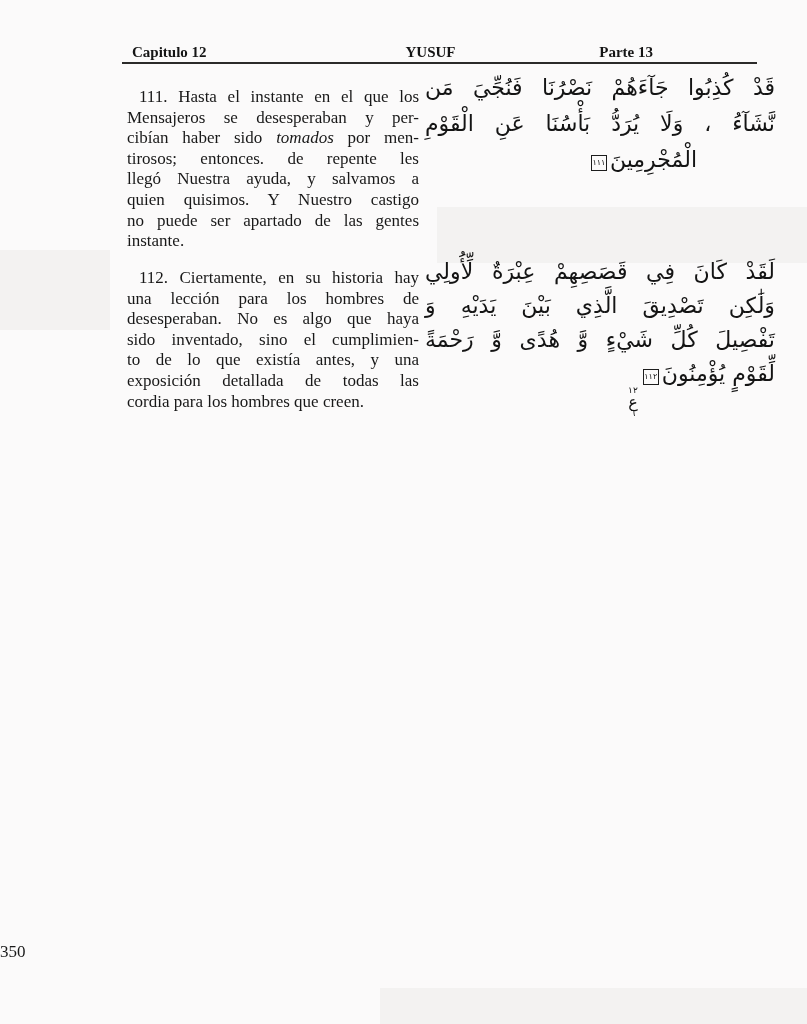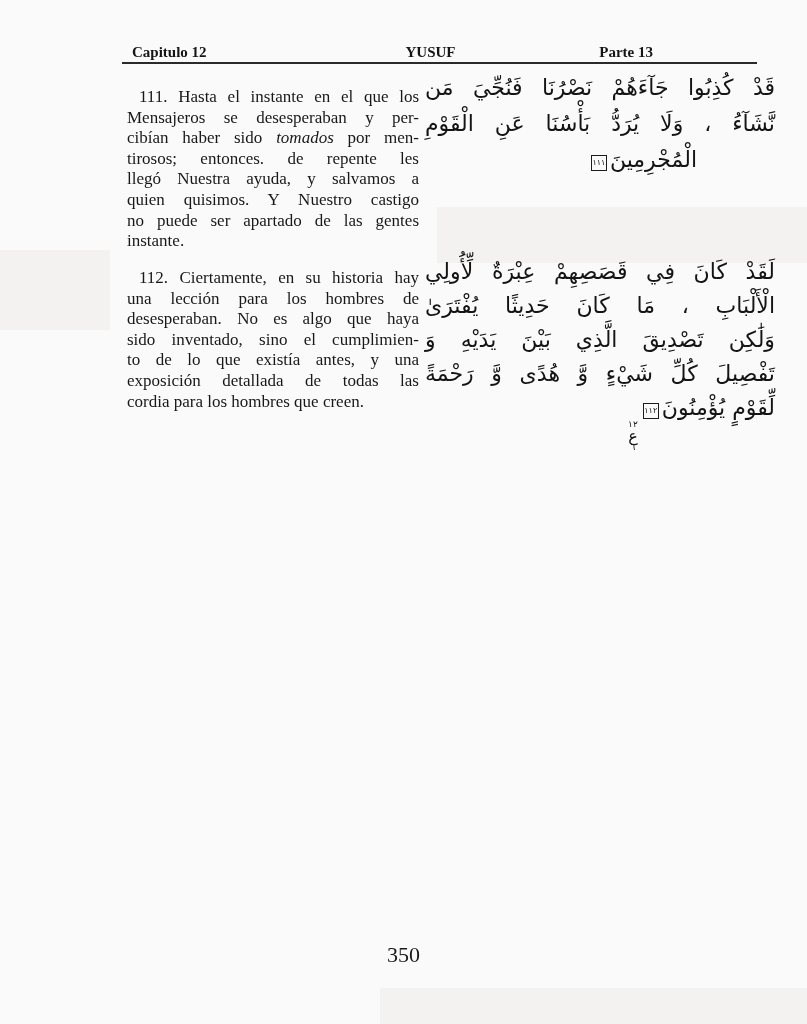--- a/index.html
+++ b/index.html
@@ -40,22 +40,22 @@
     font-family:"DejaVu Sans", sans-serif;
   }
   .ruku{
     display:inline-flex;flex-direction:column;align-items:center;
     vertical-align:-12px;margin-right:2px;line-height:1;
   }
   .ruku .r-top{font-size:9px;}
   .ruku .r-mid{font-size:16px;line-height:0.9;}
   .ruku .r-bot{font-size:9px;}
   
-  .pageno{position:absolute;top:942px;left:0;width:807px;text-align:center;
-          font-size:22px;color:#1a1a1a;}
+  .pageno{position:absolute;top:942px;left:0;width:807px;
+          font-size:17px;color:#1a1a1a;}
 </style>
 </head>
 <body>
 
 <div class="band" style="left:437px;top:207px;width:370px;height:56px;"></div>
 <div class="band" style="left:0;top:250px;width:110px;height:80px;"></div>
 <div class="band" style="left:380px;top:988px;width:427px;height:36px;"></div>
 
 <div class="hdr">
   <span class="hdr-left">Capitulo 12</span>
@@ -86,21 +86,20 @@
 </div>
 
 <div class="ar-block ar-111">
   <div class="ar-line">قَدْ كُذِبُوا جَآءَهُمْ نَصْرُنَا فَنُجِّيَ مَن</div>
   <div class="ar-line">نَّشَآءُ ، وَلَا يُرَدُّ بَأْسُنَا عَنِ الْقَوْمِ</div>
   <div class="ar-last"><span>الْمُجْرِمِينَ</span><span class="verse-box">١١١</span></div>
 </div>
 
 <div class="ar-block ar-112">
   <div class="ar-line">لَقَدْ كَانَ فِي قَصَصِهِمْ عِبْرَةٌ لِّأُولِي</div>
-  <div class="ar-line">الْأَلْبَابِ ، مَا كَانَ حَدِيثًا يُفْتَرَىٰ</div>
   <div class="ar-line">وَلَٰكِن تَصْدِيقَ الَّذِي بَيْنَ يَدَيْهِ وَ</div>
   <div class="ar-line">تَفْصِيلَ كُلِّ شَيْءٍ وَّ هُدًى وَّ رَحْمَةً</div>
   <div class="ar-last"><span>لِّقَوْمٍ يُؤْمِنُونَ</span><span class="verse-box">١١٢</span><span class="ruku">
         <span class="r-top">١٢</span>
         <span class="r-mid">ع</span>
         <span class="r-bot">٦</span>
       </span></div>
 </div>
 
 <div class="pageno">350</div>

